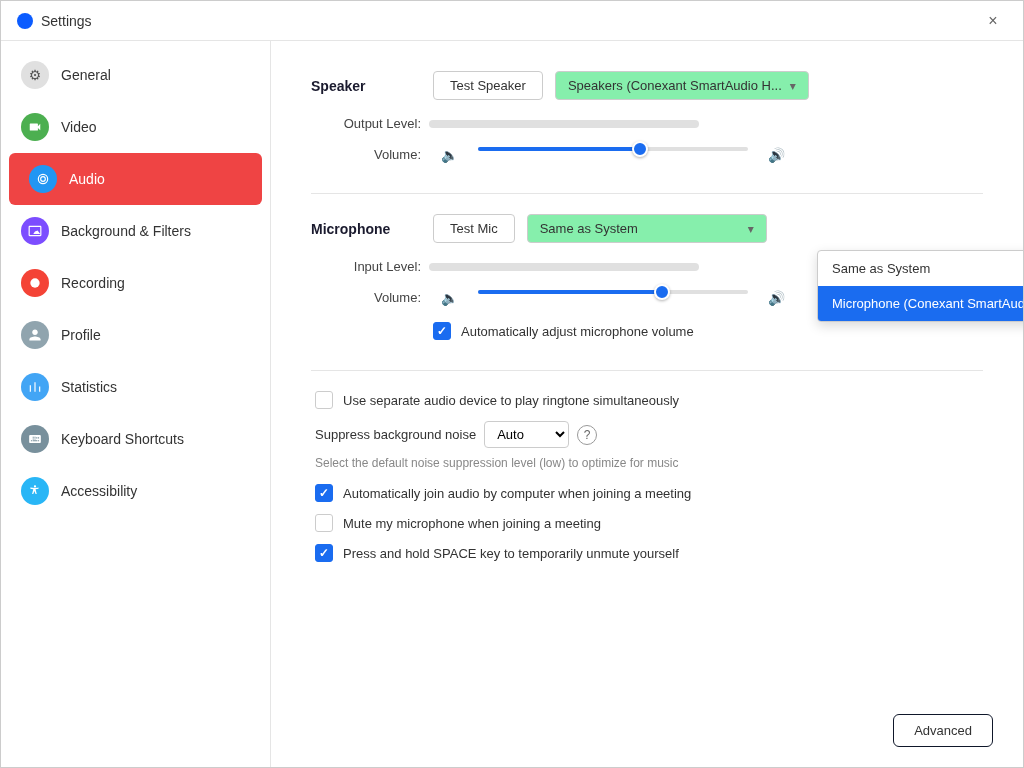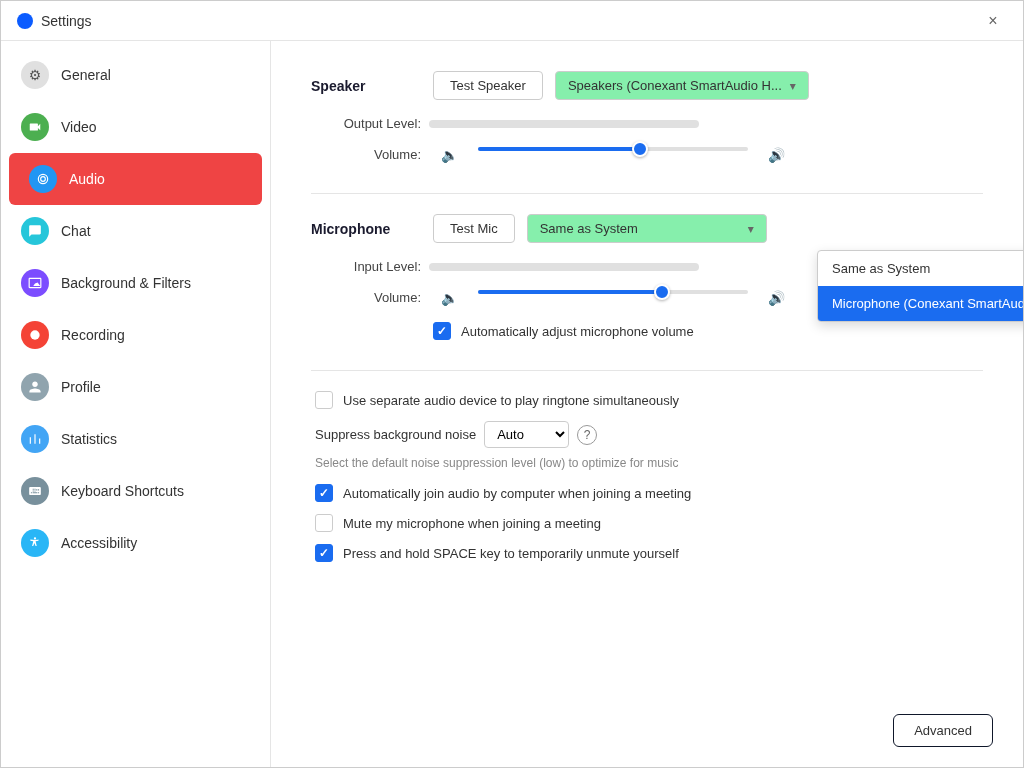--- a/index.html
+++ b/index.html
@@ -339,28 +339,20 @@
     </div>
     <div class="nav-item active">
       <div class="nav-icon audio">
         <svg width="14" height="14" viewBox="0 0 24 24" fill="white">
             <path d="M12 3a9 9 0 110 18A9 9 0 0112 3zm0 2a7 7 0 100 14A7 7 0 0012 5zm0 2a5 5 0 110 10A5 5 0 0112 7zm0 2a3 3 0 100 6 3 3 0 000-6z"></path>
           </svg>
       </div>
       <span class="nav-label">Audio</span>
     </div>
     <div class="nav-item">
-      <div class="nav-icon chat">
-        <svg width="14" height="14" viewBox="0 0 24 24" fill="white">
-            <path d="M20 2H4c-1.1 0-2 .9-2 2v18l4-4h14c1.1 0 2-.9 2-2V4c0-1.1-.9-2-2-2z"></path>
-          </svg>
-      </div>
-      <span class="nav-label">Chat</span>
-    </div>
-    <div class="nav-item">
       <div class="nav-icon bg">
         <svg width="14" height="14" viewBox="0 0 24 24" fill="white">
             <path d="M21 3H3c-1.1 0-2 .9-2 2v14c0 1.1.9 2 2 2h18c1.1 0 2-.9 2-2V5c0-1.1-.9-2-2-2zm0 16H3V5h18v14zm-9-6l-3 4h12l-4.5-6z"></path>
           </svg>
       </div>
       <span class="nav-label">Background &amp; Filters</span>
     </div>
     <div class="nav-item">
       <div class="nav-icon recording">
         <svg width="14" height="14" viewBox="0 0 24 24" fill="white">

